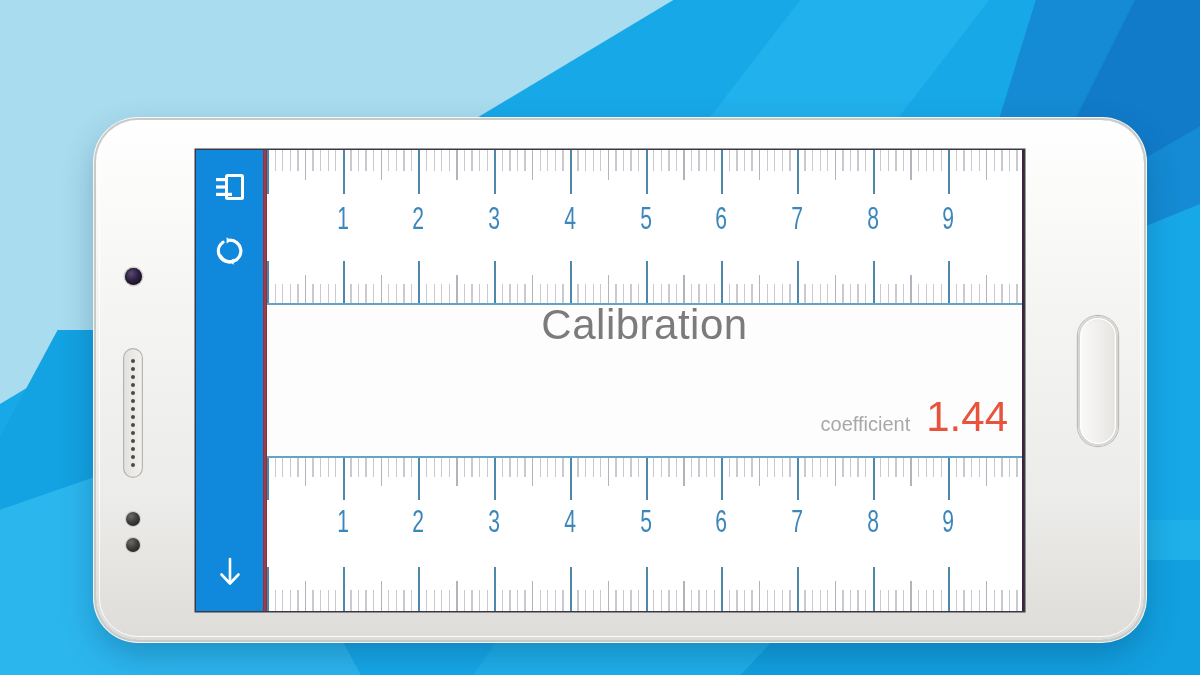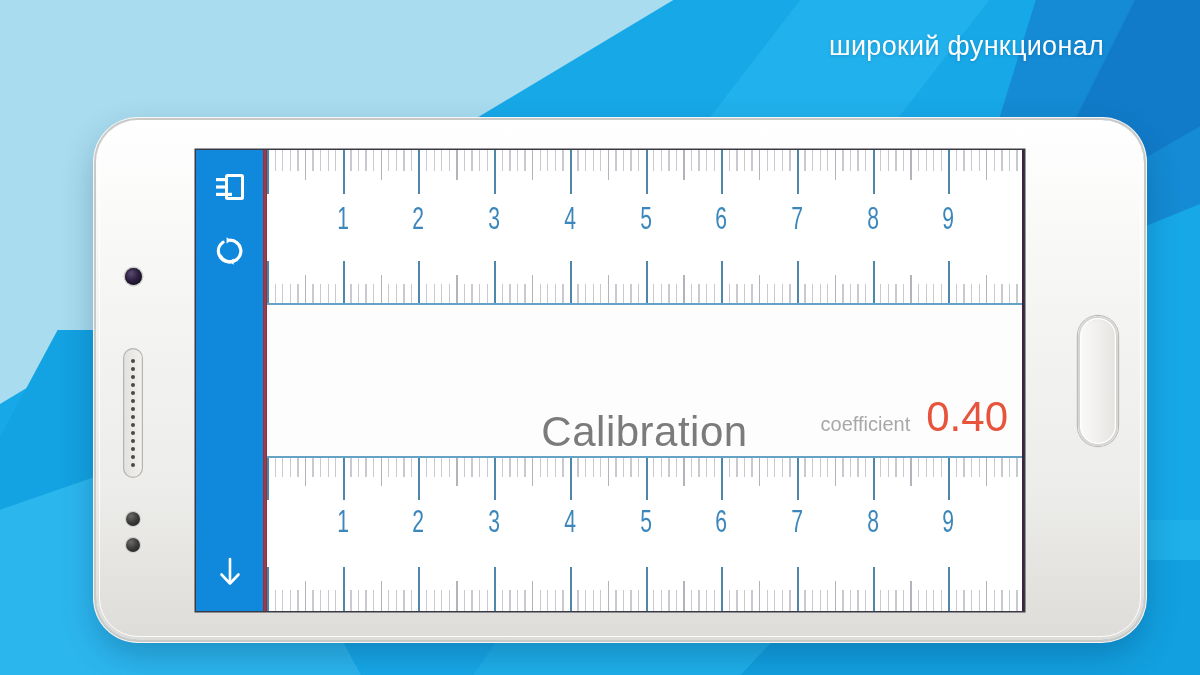--- a/index.html
+++ b/index.html
@@ -289,21 +289,21 @@
   #ruler-bottom .base-line { top: 0; }
 
   
   #calib-panel {
     position: absolute;
     left: 0; right: 0;
     top: 155px; bottom: 155px;
     background: #fdfdfd;
     display: flex;
     flex-direction: column;
-    justify-content: flex-end;
+    justify-content: flex-start;
   }
   #calib-title {
     color: #7b7b7b;
     font-size: 42px;
     font-weight: 400;
     text-align: center;
     letter-spacing: .5px;
     font-family: "Liberation Sans", sans-serif;
     margin-top: -4px;
   }
@@ -335,21 +335,20 @@
   <div class="bg-shape" id="bg-tri-tl"></div>
   <div class="bg-shape" id="bg-band-ml2"></div>
   <div class="bg-shape" id="bg-band-ml"></div>
   <div class="bg-shape" id="bg-wedge-bl"></div>
   <div class="bg-shape" id="bg-wedge-br"></div>
   <div class="bg-shape" id="bg-wedge-br2"></div>
   <div class="bg-shape" id="bg-diag-r"></div>
   <div class="bg-shape" id="bg-diag-r2"></div>
 
   <div id="headline">
-    <div class="l2">широкий функционал</div>
   </div>
 
   <div id="phone">
     <div id="phone-inner-rim"></div>
 
     <div id="front-camera"></div>
     <div id="earpiece">
       <i></i>
         <i></i>
         <i></i>
@@ -625,21 +624,21 @@
               <div class="tick" style="left: 741.86px; height: 21px;"></div>
               <div class="tick" style="left: 749.43px; height: 21px;"></div>
             </div>
           <div class="base-line"></div>
         </div>
 
         <div id="calib-panel">
           <div id="calib-title">Calibration</div>
           <div id="calib-coef-row">
             <span id="calib-coef-label">coefficient</span>
-            <span id="calib-coef-value">0.40</span>
+            <span id="calib-coef-value">1.44</span>
           </div>
         </div>
 
         <div class="ruler" id="ruler-bottom">
           <div class="tickrow tickrow-outer">
               <div class="tick maj" style="left: 0px; height: 44px;"></div>
               <div class="tick" style="left: 7.57px; height: 21px;"></div>
               <div class="tick" style="left: 15.14px; height: 21px;"></div>
               <div class="tick" style="left: 22.71px; height: 21px;"></div>
               <div class="tick" style="left: 30.28px; height: 21px;"></div>

